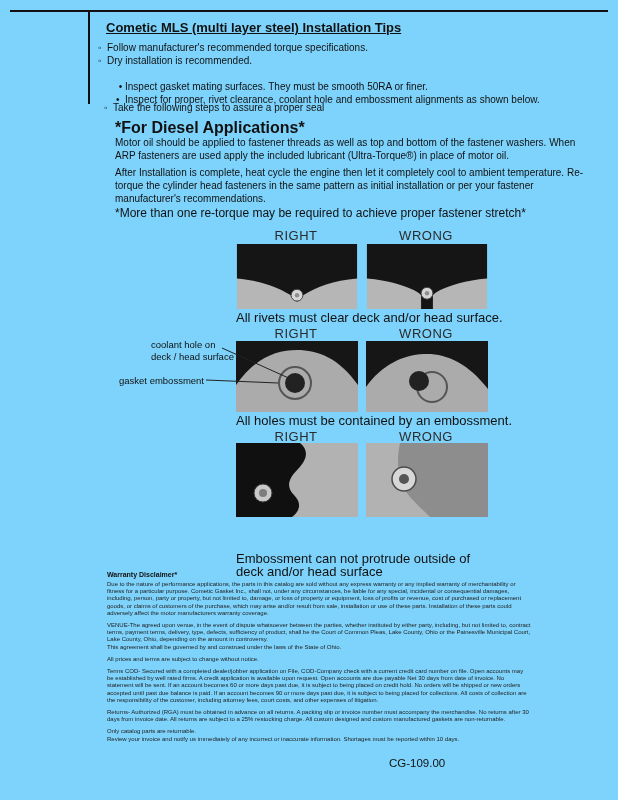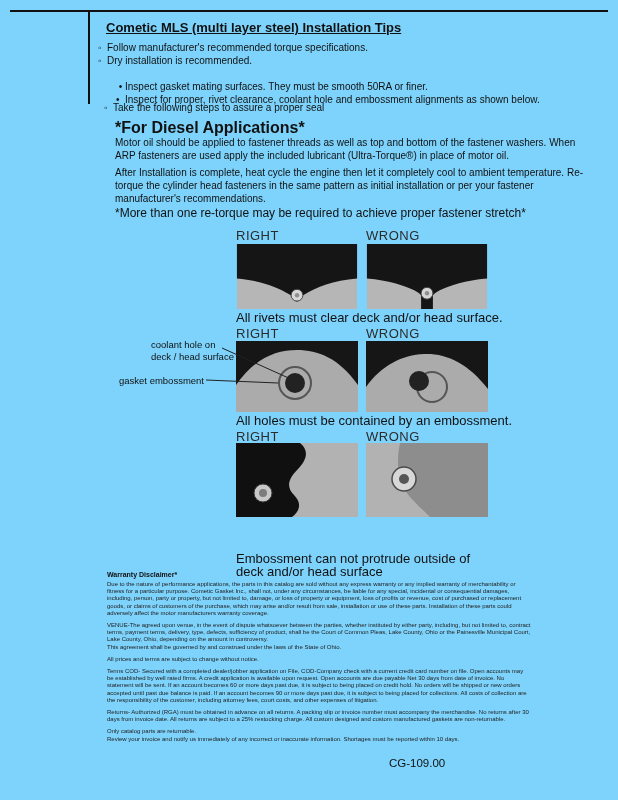--- a/index.html
+++ b/index.html
@@ -13,21 +13,21 @@
   }
   .abs{position:absolute;}
   .top-rule{left:10px;top:10px;width:598px;height:2px;background:#111;}
   .left-rule{left:88px;top:10px;width:2px;height:94px;background:#111;}
   .title{left:106px;top:20px;font-size:13px;font-weight:bold;text-decoration:underline;white-space:nowrap;}
   .bullet-row{font-size:10px;line-height:12px;white-space:nowrap;}
   .marker{display:inline-block;width:9px;color:#111;}
   .diesel-heading{left:115px;top:119px;font-size:16px;font-weight:bold;}
   .para{left:115px;width:482px;font-size:10px;line-height:13px;}
   .note{left:115px;top:206px;font-size:12px;}
-  .fig-label{width:120px;text-align:left;font-size:13px;color:#2b2b2b;letter-spacing:.5px;}
+  .fig-label{width:120px;text-align:center;font-size:13px;color:#2b2b2b;letter-spacing:.5px;}
   .fig-img{width:122px;display:block;}
   .fig-img svg{display:block;}
   .caption{font-size:13px;line-height:13px;color:#111;}
   .annot{font-size:9.5px;line-height:11.5px;color:#111;}
   .legal{left:107px;top:581px;width:424px;}
   .legal-heading{left:107px;top:571px;font-size:7px;font-weight:bold;}
   .legal p{margin:0 0 5px 0;font-size:6px;line-height:7.2px;white-space:pre-line;color:#222;}
   .cg-code{left:389px;top:757px;font-size:11.5px;color:#111;}
   .leader{pointer-events:none;}
 </style>

